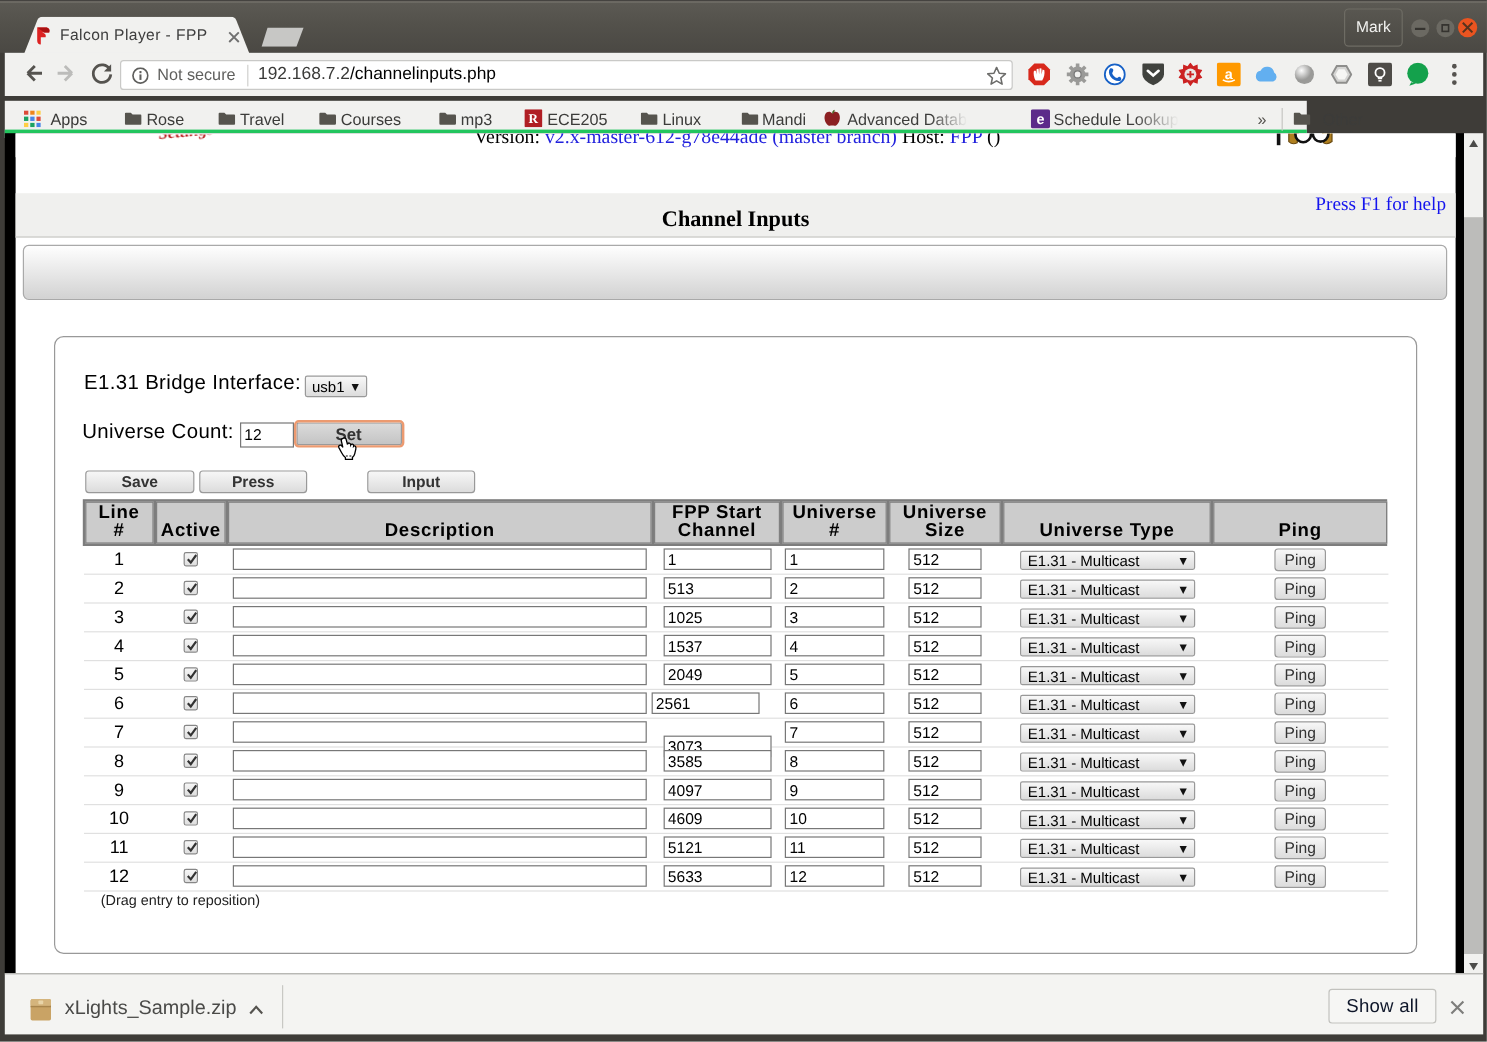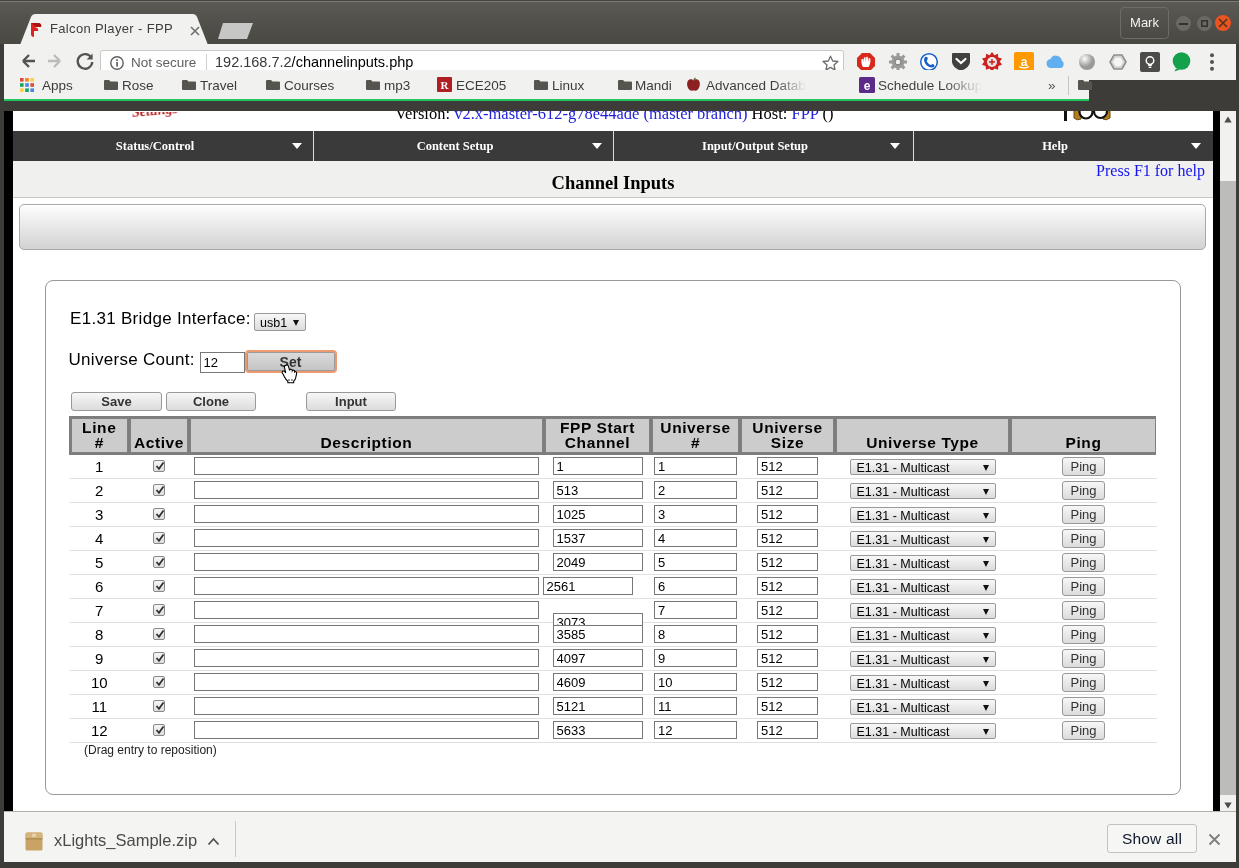--- a/index.html
+++ b/index.html
@@ -16,22 +16,22 @@
     border-radius:4px; color:#f2f2f0; font-size:13px; line-height:30px; text-align:center; }
   .circbtn { top:15px; width:15px; height:15px; border-radius:50%; background:#6b6962; }
   #btnmin { left:1176px; } #btnmax { left:1197px; }
   #btnclose { left:1215px; width:16px; height:16px; top:14px; background:#ea5420; }
 
   
   #toolbar { left:4px; top:44px; width:1232px; height:36px; background:#f1f1ef; }
   #omnibox { left:96px; top:6px; width:744px; height:25px; background:#fff;
     border:1px solid #c9c9c7; border-radius:3px; }
   
-  #bookmarks { left:4px; top:70px; width:1085px; height:31px; background:#f1f1ef;
-    border-bottom:2px solid #22c55e; }
+  #bookmarks { left:4px; top:84px; width:1085px; height:31px; background:#f1f1ef;
+    border-bottom:7px solid #22c55e; }
   .bktext { top:8px; font-size:13.5px; color:#3c3c3a; }
 
   
   #viewport { left:4px; top:111px; width:1216px; height:700px; background:#000; overflow:hidden; }
   #content { left:9px; top:0; width:1200px; height:700px; background:#fff; }
   #navbar { left:0; top:19.5px; width:1200px; height:30px; background:#3a3a3a; }
   .navitem { color:#fff; font-family:"Liberation Serif",serif; font-weight:bold;
     font-size:12.5px; top:8px; }
   .navsep { top:0; width:1px; height:30px; background:#dcdcda; }
   .navcaret { top:12px; width:0; height:0; border-left:5px solid transparent;
@@ -281,54 +281,41 @@
     <div class="abs" style="left:382px;top:-7px;font-family:'Liberation Serif',serif;font-size:16.5px;color:#000;white-space:nowrap;">Version: <span style="color:#2222dd;">v2.x-master-612-g78e44ade (master branch)</span> Host: <span style="color:#2222dd;">FPP</span> ()</div>
     <svg class="abs" style="left:1048px;top:0" width="66" height="20" viewBox="0 0 66 20">
       <rect x="3" y="-2" width="3" height="12" fill="#111"></rect>
       <path d="M13 -2 L21 -2 L20 8 Q16 10 13 7 Z" fill="#b08020" stroke="#6a4a10" stroke-width="1"></path>
       <path d="M41 -2 L49 -2 L49 7 Q45 10 42 8 Z" fill="#b08020" stroke="#6a4a10" stroke-width="1"></path>
       <circle cx="25" cy="1" r="6.5" fill="#fff" stroke="#111" stroke-width="2.2"></circle>
       <circle cx="39.5" cy="0.5" r="6.5" fill="#fff" stroke="#111" stroke-width="2.2"></circle>
     </svg>
   </div>
 
-  <div class="abs" id="navbar">
-    <div class="abs navitem" style="left:0;width:284px;text-align:center;">Status/Control</div>
-    <div class="abs navcaret" style="left:279px;"></div>
-    <div class="abs navsep" style="left:300px;"></div>
-    <div class="abs navitem" style="left:300px;width:284px;text-align:center;">Content Setup</div>
-    <div class="abs navcaret" style="left:579px;"></div>
-    <div class="abs navsep" style="left:600px;"></div>
-    <div class="abs navitem" style="left:600px;width:284px;text-align:center;">Input/Output Setup</div>
-    <div class="abs navcaret" style="left:877px;"></div>
-    <div class="abs navsep" style="left:900px;"></div>
-    <div class="abs navitem" style="left:900px;width:284px;text-align:center;">Help</div>
-    <div class="abs navcaret" style="left:1178px;"></div>
-  </div>
   <div class="abs" id="grayband">
     <div class="abs" id="pressf1">Press F1 for help</div>
     <div class="abs" id="pagetitle">Channel Inputs</div>
   </div>
   <div class="abs" id="tabstrip"></div>
 
   <div class="abs" id="fieldset"></div>
   <div class="abs ptext16" style="left:57px;top:197.5px;">E1.31 Bridge Interface:</div>
   <div class="abs sel" style="left:241px;top:201.5px;width:52px;height:18px;">
     <span style="position:absolute;left:5px;top:2.5px;">usb1</span>
         <span class="arr"></span>
   </div>
   <div class="abs ptext16" style="left:55.5px;top:238.5px;">Universe Count:</div>
   <input class="abs tin" style="left: 186.5px; top: 240.5px; width: 45px; height: 21px;" value="12">
   <div class="abs" id="setbtn" style="left:231.5px;top:239px;width:92px;height:23px;border:2px solid #ec9a70;border-radius:4px;background:linear-gradient(#dcdcdc,#c3c3c3);box-shadow:inset 0 0 0 1px #9a9a9a;text-align:center;font-weight:bold;font-size:14px;color:#333;line-height:20px;">Set</div>
   <svg class="abs" style="left:267px;top:253px" width="18" height="20" viewBox="0 0 18 20">
     <path d="M6.3 1.1 Q8.1 0.6 8.5 2.3 L9.6 6.4 Q9.9 5.0 11.1 5.2 Q12.3 5.5 12.3 6.8 Q12.8 5.9 13.8 6.2 Q14.9 6.6 14.7 7.9 Q15.4 7.2 16.1 7.8 Q16.9 8.5 16.5 10.2 L15.6 14.2 Q15.1 16.2 13.7 17.1 L13.7 18.8 L7.9 18.8 L7.8 17.2 Q6.0 15.9 4.7 13.3 L2.4 9.0 Q1.8 7.6 3.0 7.1 Q4.2 6.6 5.1 7.9 L5.7 8.9 L4.4 3.1 Q4.1 1.6 6.3 1.1 Z" fill="#fff" stroke="#000" stroke-width="1.1"></path>
     <path d="M8.2 16 L13.4 16" stroke="#000" stroke-width="1" stroke-dasharray="1.6 1.4"></path>
   </svg>
   <div class="abs gbtn" style="left:58px;top:280.5px;width:91px;height:19px;line-height:18px;">Save</div>
-  <div class="abs gbtn" style="left:153px;top:280.5px;width:90px;height:19px;line-height:18px;">Clone</div>
+  <div class="abs gbtn" style="left:153px;top:280.5px;width:90px;height:19px;line-height:18px;">Press</div>
   <div class="abs gbtn" style="left:293px;top:280.5px;width:90px;height:19px;line-height:18px;">Input</div>
 
   <div class="abs" id="tblhead" style="left:55.5px;top:304.5px;width:1087.5px;height:39px;background:#7d7d7d;">
   <div class="abs hcell" style="left:2px;top:2px;width:57.5px;height:35px;">
           <div style="padding-bottom:2px;line-height:15px;">Line<br>#</div>
         </div>
   <div class="abs hcell" style="left:61.5px;top:2px;width:58.0px;height:35px;">
           <div style="padding-bottom:2px;line-height:15px;">Active</div>
         </div>
   <div class="abs hcell" style="left:121.5px;top:2px;width:353.0px;height:35px;">

